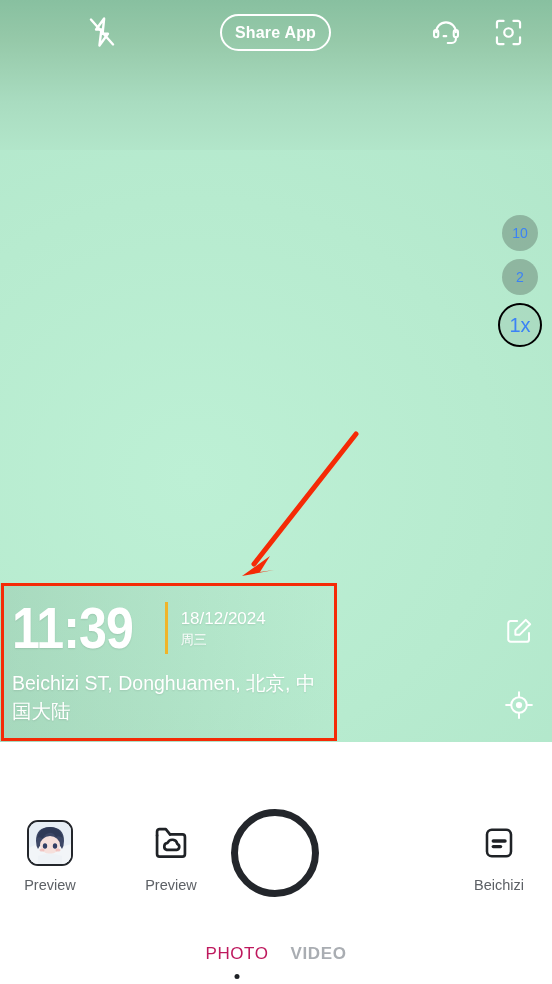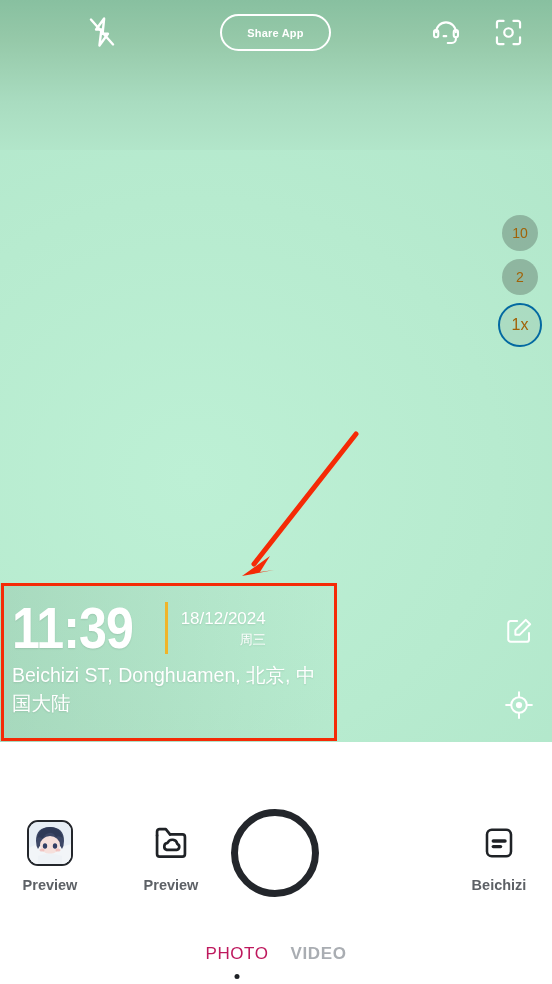--- a/index.html
+++ b/index.html
@@ -62,54 +62,54 @@
   .tb-flip   { left: 486px; top: 10px; width: 44px; height: 44px; }
 
   .share-pill {
     position: absolute;
     left: 220px; top: 14px;
     width: 111px; height: 37px;
     border: 2px solid #ffffff;
     border-radius: 19px;
     background: transparent;
     color: #ffffff;
-    font-size: 11px;
+    font-size: 16px;
     font-weight: bold;
     display: flex;
     align-items: center;
     justify-content: center;
     letter-spacing: 0.2px;
     cursor: pointer;
   }
 
   
   .zoom-stack {
     position: absolute;
     right: 10px; top: 215px;
     width: 44px;
     z-index: 5;
   }
   .zoom-chip {
     width: 36px; height: 36px;
     margin: 0 auto 8px auto;
     border-radius: 50%;
     background: rgba(120,150,132,0.62);
-    color: #a16207;
+    color: #3b82f6;
     font-size: 14px;
     display: flex;
     align-items: center;
     justify-content: center;
     cursor: pointer;
   }
   .zoom-chip.active {
     width: 44px; height: 44px;
     margin-top: 6px;
     background: rgba(160,205,180,0.45);
-    border: 2px solid #0369a1;
-    font-size: 16px;
+    border: 2px solid #000000;
+    font-size: 20px;
   }
 
   
   .side-tool {
     position: absolute;
     right: 12px;
     width: 42px; height: 42px;
     display: flex;
     align-items: center;
     justify-content: center;
@@ -151,39 +151,38 @@
     background: #f0b429;
     margin-left: 15px;
     margin-right: 13px;
     flex: none;
   }
   .wm-datecol {
     display: flex;
     flex-direction: column;
     justify-content: center;
     gap: 6px;
-    align-items: flex-end;
   }
   .wm-date {
     color: #ffffff;
     font-size: 17px;
     line-height: 1;
     text-shadow: 0 1px 2px rgba(0,0,0,0.10);
   }
   .wm-weekday {
     color: #ffffff;
     font-size: 13px;
     line-height: 1;
     text-shadow: 0 1px 2px rgba(0,0,0,0.10);
   }
   .wm-location {
     color: #ffffff;
     font-size: 19.5px;
     line-height: 1.45;
-    margin-top: 0;
+    margin-top: 8px;
     text-shadow: 0 1px 2px rgba(0,0,0,0.10);
     max-width: 318px;
   }
 
   
   .anno-box {
     position: absolute;
     left: 1px; top: 583px;
     width: 336px;
     height: 158px;
@@ -223,21 +222,21 @@
   .ctrl-icon {
     width: 46px; height: 46px;
     display: flex;
     align-items: center;
     justify-content: center;
   }
   .ctrl-label {
     margin-top: 11px;
     font-size: 14.5px;
     color: #5d6166;
-    font-weight: bold;
+    font-weight: normal;
   }
   .avatar-thumb {
     width: 46px; height: 46px;
     border: 2.5px solid #23262b;
     border-radius: 11px;
     overflow: hidden;
     position: relative;
     background: #e9eef4;
   }
 

